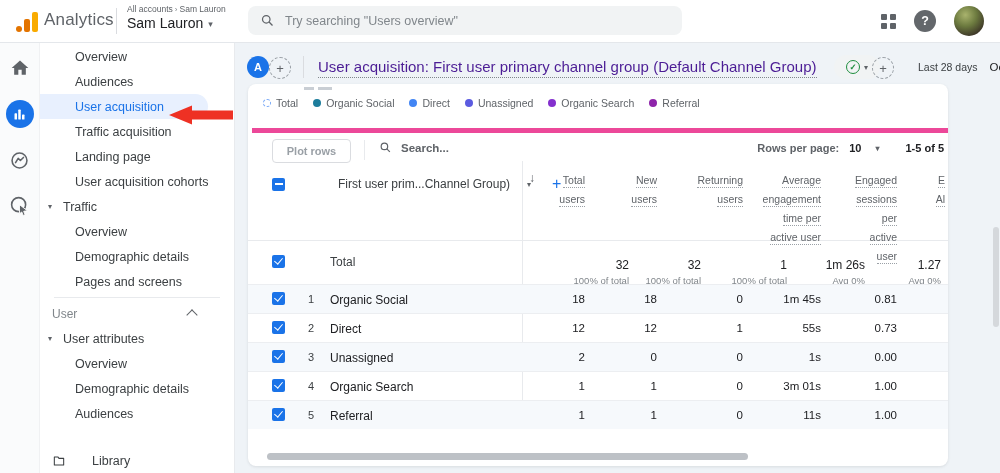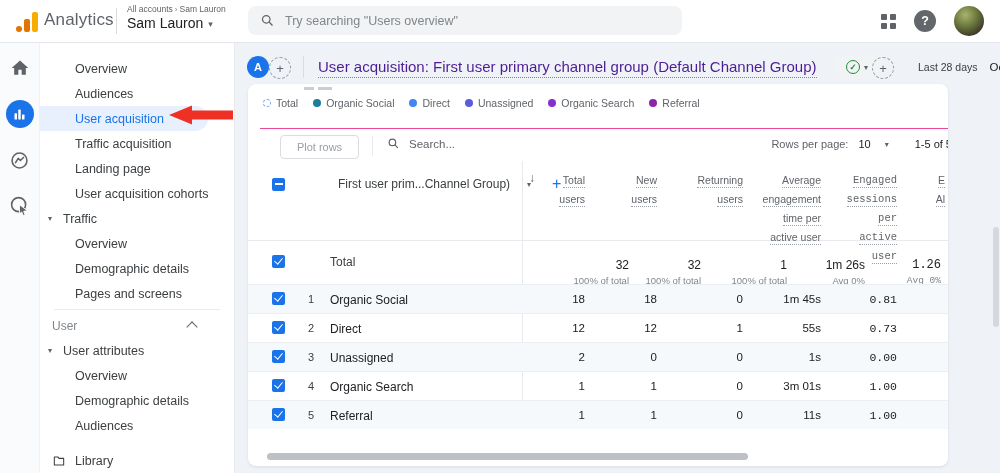--- a/index.html
+++ b/index.html
@@ -30,30 +30,30 @@
           background:radial-gradient(circle at 38% 30%,#a9b36d 0%,#6c7a3f 40%,#3c3527 78%,#241f16 100%);}
 
   
   .rail{position:absolute;left:0;top:42px;width:40px;bottom:0;background:#fafbfc;border-right:1px solid #f0f1f3;z-index:10;
         display:flex;flex-direction:column;align-items:center;padding-top:13px;gap:19px;box-sizing:border-box;}
   .rail .ric{width:26px;height:26px;display:flex;align-items:center;justify-content:center;cursor:pointer;}
   .ric-active{width:28px;height:28px;border-radius:50%;background:#1a73e8;display:flex;align-items:center;justify-content:center;cursor:pointer;}
 
   
   .sidebar{position:absolute;left:40px;top:42px;width:195px;bottom:0;background:#fff;border-right:1px solid #e8eaed;z-index:10;
-           padding-top:14px;box-sizing:border-box;}
+           padding-top:2px;box-sizing:border-box;}
   .sb-item{height:25px;display:flex;align-items:center;font-size:12.5px;color:#3c4043;padding-left:35px;cursor:pointer;position:relative;}
   .sb-item.lvl1{padding-left:8px;color:#3c4043;}
   .sb-item.lvl1 .caret{width:15px;font-size:8px;color:#5f6368;}
   .sb-item.active{background:#e8f0fe;color:#1a73e8;width:168px;box-sizing:border-box;border-radius:0 14px 14px 0;font-weight:500;}
   .sb-divider{height:1px;background:#e8eaed;margin:3px 14px;}
   .sb-section{height:25px;display:flex;align-items:center;justify-content:space-between;font-size:12px;color:#80868b;
               padding:0 38px 0 12px;cursor:pointer;}
   .chev-up{width:7px;height:7px;border-left:1.6px solid #5f6368;border-top:1.6px solid #5f6368;transform:rotate(45deg);margin-top:3px;}
-  .sb-item.library{margin-top:10px;padding-left:12px;gap:9px;}
+  .sb-item.library{margin-top:22px;padding-left:12px;gap:26px;}
 
   
   .ann-arrow{position:absolute;left:167px;top:103px;z-index:30;}
 
   
   .rep-avatar{position:absolute;left:247px;top:56px;width:22px;height:22px;border-radius:50%;background:#1a73e8;color:#fff;
               font-size:11px;font-weight:bold;display:flex;align-items:center;justify-content:center;z-index:5;}
   .plus-circ{position:absolute;width:20px;height:20px;border-radius:50%;border:1px dashed #9aa0a6;color:#5f6368;font-size:13px;
              display:flex;align-items:center;justify-content:center;top:57px;cursor:pointer;z-index:5;background:transparent;}
   .hdr-div{position:absolute;left:303px;top:56px;width:1px;height:22px;background:#dadce0;z-index:5;}
@@ -73,21 +73,21 @@
         box-shadow:0 1px 3px rgba(60,64,67,.12);overflow:hidden;z-index:4;}
   .frag{position:absolute;left:56px;top:3px;display:flex;gap:4px;}
   .frag i{height:3px;background:#c9ced4;display:block;}
   
   .legend{position:absolute;left:15px;top:13px;display:flex;align-items:center;gap:15px;}
   .lg-item{display:flex;align-items:center;gap:5px;cursor:pointer;}
   .lg-dot{width:8px;height:8px;border-radius:50%;box-sizing:border-box;}
   .lg-dot.hollow{background:transparent !important;border:1.5px dashed #7baaf7;}
   .lg-label{font-size:10.5px;color:#5f6368;}
   
-  .ctoolbar{position:absolute;left:12px;top:44px;width:100%;height:33px;border-top:1px solid #ec4899;}
+  .ctoolbar{position:absolute;left:4px;top:44px;width:100%;height:33px;border-top:5px solid #ec4899;font-weight:bold;}
   .plot-btn{position:absolute;left:20px;top:6px;width:77px;height:22px;border:1px solid #dadce0;border-radius:4px;
             color:#9aa0a6;font-size:11px;display:flex;align-items:center;justify-content:center;cursor:default;background:#fff;}
   .ct-div{position:absolute;left:112px;top:7px;width:1px;height:20px;background:#e8eaed;}
   .ct-search{position:absolute;left:127px;top:8px;display:flex;align-items:center;gap:9px;cursor:text;}
   .ct-search span{font-size:11.5px;color:#5f6368;}
   .ct-right{position:absolute;right:8px;top:9px;display:flex;align-items:flex-start;font-size:11px;color:#5f6368;}
   .rpp{display:flex;align-items:center;cursor:pointer;}
   .rpp .val{color:#202124;margin-left:10px;}
   .rpp .dd{margin-left:14px;}
   .pagerange{margin-left:26px;color:#202124;}
@@ -99,21 +99,21 @@
   .cb.chk::after{left:4px;top:1px;width:4px;height:7px;border:solid #fff;border-width:0 1.8px 1.8px 0;transform:rotate(40deg);}
   .cb.ind::after{left:2.5px;top:5.5px;width:8px;height:2px;background:#fff;}
   .dim-row{position:absolute;left:24px;top:16px;display:flex;align-items:center;gap:8px;}
   .dim-label{margin-left:45px;font-size:12px;color:#3c4043;cursor:pointer;}
   .dim-dd{margin-left:9px;font-size:8px;color:#5f6368;cursor:pointer;}
   .dim-plus{margin-left:13px;font-size:16px;color:#1a73e8;font-weight:400;cursor:pointer;line-height:14px;}
   .sort-arrow{position:absolute;left:281px;top:10px;font-size:12px;color:#5f6368;cursor:pointer;}
   .mcols{position:absolute;left:274px;top:9px;width:426px;display:flex;}
   .mcol{box-sizing:border-box;text-align:right;padding-right:3px;cursor:pointer;}
   .mcol span{display:inline-block;font-size:10.5px;color:#5f6368;line-height:12.5px;border-bottom:1px dotted #9aa0a6;margin-bottom:1.5px;}
-  .w0{width:66px;}.w1{width:72px;}.w2{width:86px;}.w3{width:78px;}.w4{width:76px;font-family:Liberation Mono, monospace;}.w5{width:48px;}
+  .w0{width:66px;}.w1{width:72px;}.w2{width:86px;}.w3{width:78px;}.w4{width:76px;}.w5{width:48px;}
   
   .trow{position:absolute;left:0;top:156px;width:100%;height:44px;}
   .trow .cb{position:absolute;left:24px;top:15px;}
   .t-label{position:absolute;left:82px;top:15px;font-size:12px;color:#3c4043;}
   .t-metrics{position:absolute;left:274px;top:18px;width:465px;display:flex;padding-left:44px;}
   .t-metrics .mc{box-sizing:border-box;text-align:right;padding-right:3px;}
   .t-metrics .v{font-size:12px;color:#202124;font-weight:500;display:block;}
   .t-metrics .s{font-size:9.5px;color:#80868b;display:block;margin-top:3px;}
   
   .rows{position:absolute;left:0;top:200px;width:100%;}
@@ -380,21 +380,21 @@
           </div>
         <div class="mc w2">
             <span class="v">1</span>
             <span class="s">100% of total</span>
           </div>
         <div class="mc w3">
             <span class="v">1m 26s</span>
             <span class="s">Avg 0%</span>
           </div>
         <div class="mc w4">
-            <span class="v">1.26</span>
+            <span class="v">1.27</span>
             <span class="s">Avg 0%</span>
           </div>
         <div class="mc w5"></div>
       </div>
     </div>
 
     <div class="rows">
       <div class="drow alt">
         <span class="cb chk"></span>
         <span class="r-idx">1</span>

